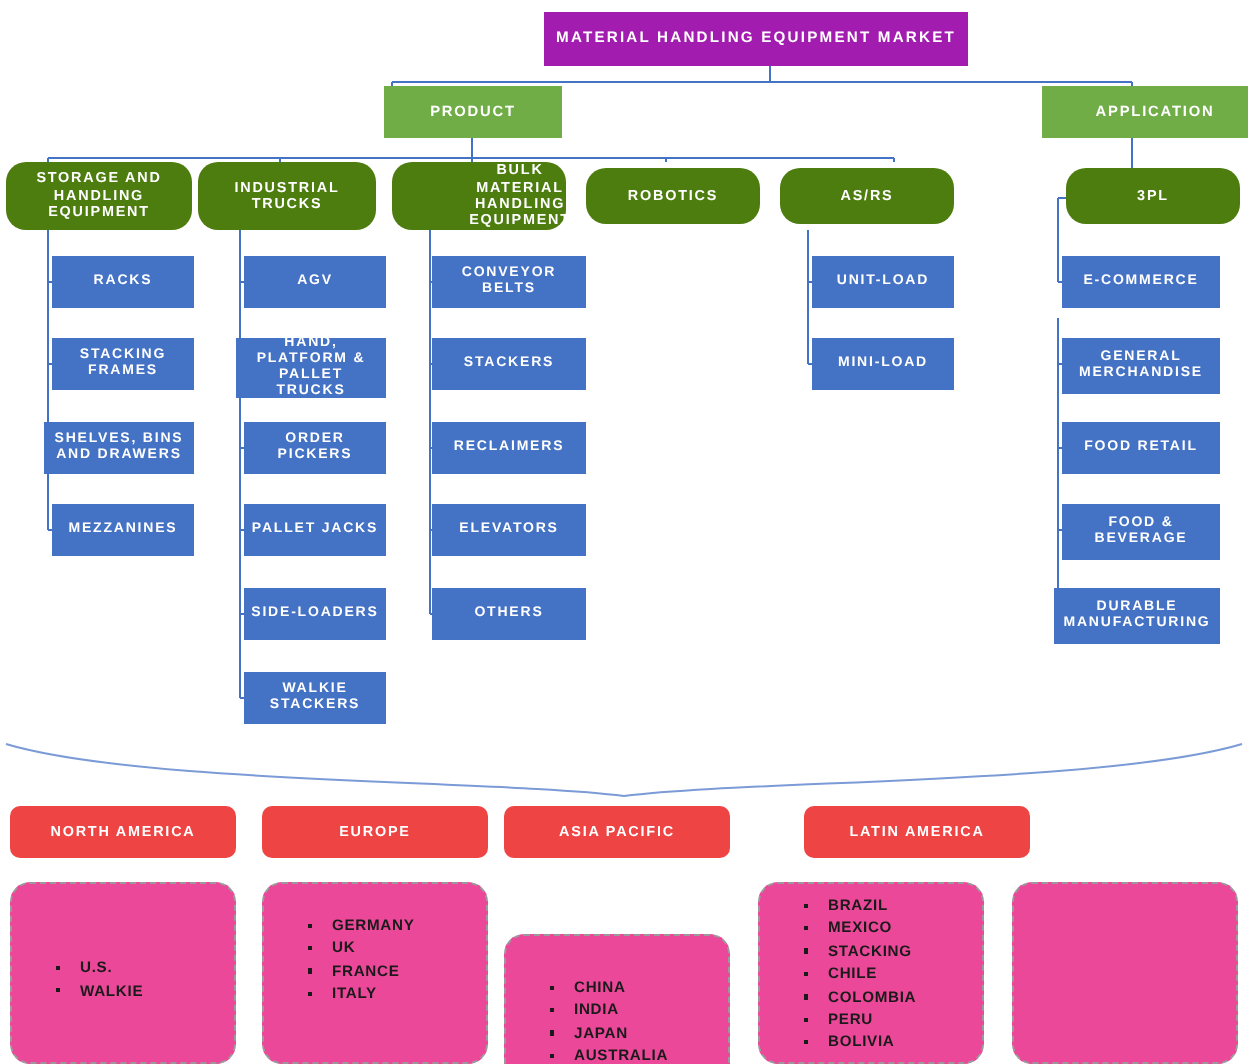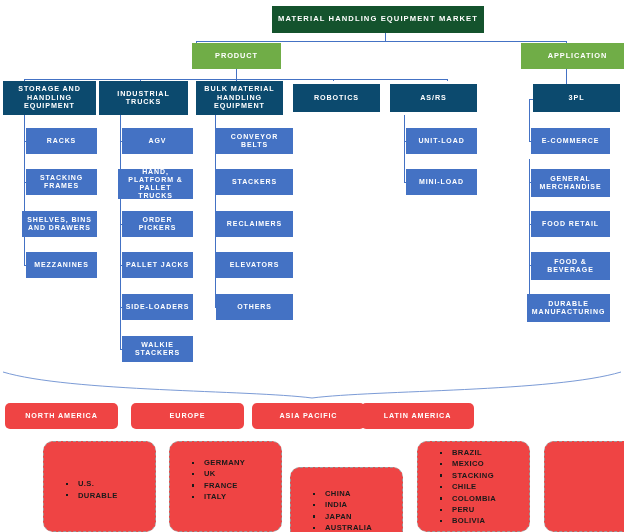--- a/index.html
+++ b/index.html
@@ -9,30 +9,30 @@
   }
   #canvas{position:absolute;left:0;top:0;width:624px;height:532px;}
   svg.wires{position:absolute;left:0;top:0;width:624px;height:532px;pointer-events:none;}
 
   .node{
     position:absolute;box-sizing:border-box;
     display:flex;align-items:center;justify-content:center;text-align:center;
     color:#ffffff;letter-spacing:.9px;font-weight:bold;line-height:1.18;
     padding:2px 3px;z-index:3;
   }
-  .node.root{background:#14532d;font-size:7.6px;letter-spacing:1.1px;}
+  .node.root{background:#a21caf;font-size:7.6px;letter-spacing:1.1px;}
   .node.lvl2{background:#70AD47;font-size:7.4px;}
-  .node.lvl3{background:#0c4a6e;font-size:7.2px;}
+  .node.lvl3{background:#4d7c0f;font-size:7.2px;border-radius:10px;}
   .node.leaf{background:#4472C4;font-size:7.0px;}
   .node.region{background:#ef4444;font-size:7.2px;border-radius:5px;}
 
   .countrybox{
     position:absolute;box-sizing:border-box;
-    border:1px dashed #9a9a9a;border-radius:10px;background:#ef4444;
-    z-index:2;padding:6px 0 0 0;margin-left:38px;
+    border:1px dashed #9a9a9a;border-radius:10px;background:#ec4899;
+    z-index:2;padding:6px 0 0 0;
   }
   .countrybox ul{
     margin:0;padding:0 0 0 34px;list-style:none;
   }
   .countrybox li{
     position:relative;color:#1a1a1a;font-size:7.6px;font-weight:bold;
     letter-spacing:.35px;line-height:11.4px;white-space:nowrap;
   }
   .countrybox li::before{
     content:"";position:absolute;left:-12px;top:4.5px;
@@ -103,21 +103,21 @@
     </g>
   </svg>
 
   <div class="node root" style="left:272px;top:6px;width:212px;height:27px;">MATERIAL HANDLING EQUIPMENT MARKET</div>
 
   <div class="node lvl2" style="left:192px;top:43px;width:89px;height:26px;">PRODUCT</div>
   <div class="node lvl2" style="left:521px;top:43px;width:113px;height:26px;">APPLICATION</div>
 
   <div class="node lvl3" style="left:3px;top:81px;width:93px;height:34px;">STORAGE AND HANDLING EQUIPMENT</div>
   <div class="node lvl3" style="left:99px;top:81px;width:89px;height:34px;">INDUSTRIAL TRUCKS</div>
-  <div class="node lvl3" style="left:196px;top:81px;width:87px;height:34px;">BULK MATERIAL HANDLING EQUIPMENT</div>
+  <div class="node lvl3" style="left:196px;top:81px;width:87px;height:34px;padding-left:44px;">BULK MATERIAL HANDLING EQUIPMENT</div>
   <div class="node lvl3" style="left:293px;top:84px;width:87px;height:28px;">ROBOTICS</div>
   <div class="node lvl3" style="left:390px;top:84px;width:87px;height:28px;">AS/RS</div>
   <div class="node lvl3" style="left:533px;top:84px;width:87px;height:28px;">3PL</div>
 
   <div class="node leaf" style="left:26px;top:128px;width:71px;height:26px;">RACKS</div>
   <div class="node leaf" style="left:26px;top:169px;width:71px;height:26px;">STACKING FRAMES</div>
   <div class="node leaf" style="left:22px;top:211px;width:75px;height:26px;">SHELVES, BINS AND DRAWERS</div>
   <div class="node leaf" style="left:26px;top:252px;width:71px;height:26px;">MEZZANINES</div>
 
   <div class="node leaf" style="left:122px;top:128px;width:71px;height:26px;">AGV</div>
@@ -138,26 +138,26 @@
 
   <div class="node leaf" style="left:531px;top:128px;width:79px;height:26px;">E-COMMERCE</div>
   <div class="node leaf" style="left:531px;top:169px;width:79px;height:28px;">GENERAL MERCHANDISE</div>
   <div class="node leaf" style="left:531px;top:211px;width:79px;height:26px;">FOOD RETAIL</div>
   <div class="node leaf" style="left:531px;top:252px;width:79px;height:28px;">FOOD &amp; BEVERAGE</div>
   <div class="node leaf" style="left:527px;top:294px;width:83px;height:28px;">DURABLE MANUFACTURING</div>
 
   <div class="node region" style="left:5px;top:403px;width:113px;height:26px;">NORTH AMERICA</div>
   <div class="node region" style="left:131px;top:403px;width:113px;height:26px;">EUROPE</div>
   <div class="node region" style="left:252px;top:403px;width:113px;height:26px;">ASIA PACIFIC</div>
-  <div class="node region" style="left:361px;top:403px;width:113px;height:26px;">LATIN AMERICA</div>
+  <div class="node region" style="left:402px;top:403px;width:113px;height:26px;">LATIN AMERICA</div>
 
   <div class="countrybox center-list" style="left:5px;top:441px;width:113px;height:91px;">
     <ul>
       <li>U.S.</li>
-      <li>DURABLE</li>
+      <li>WALKIE</li>
     </ul>
   </div>
 
   <div class="countrybox" style="left:131px;top:441px;width:113px;height:91px;padding-top:15px;">
     <ul>
       <li>GERMANY</li>
       <li>UK</li>
       <li>FRANCE</li>
       <li>ITALY</li>
     </ul>

